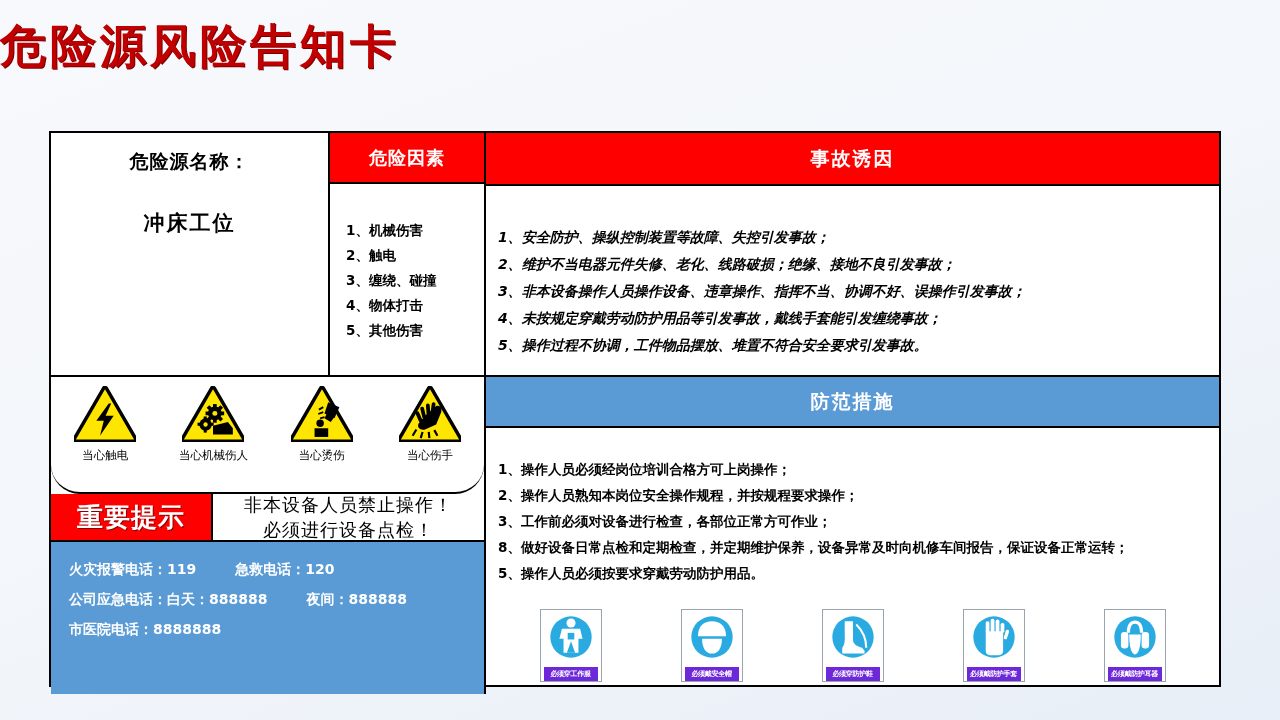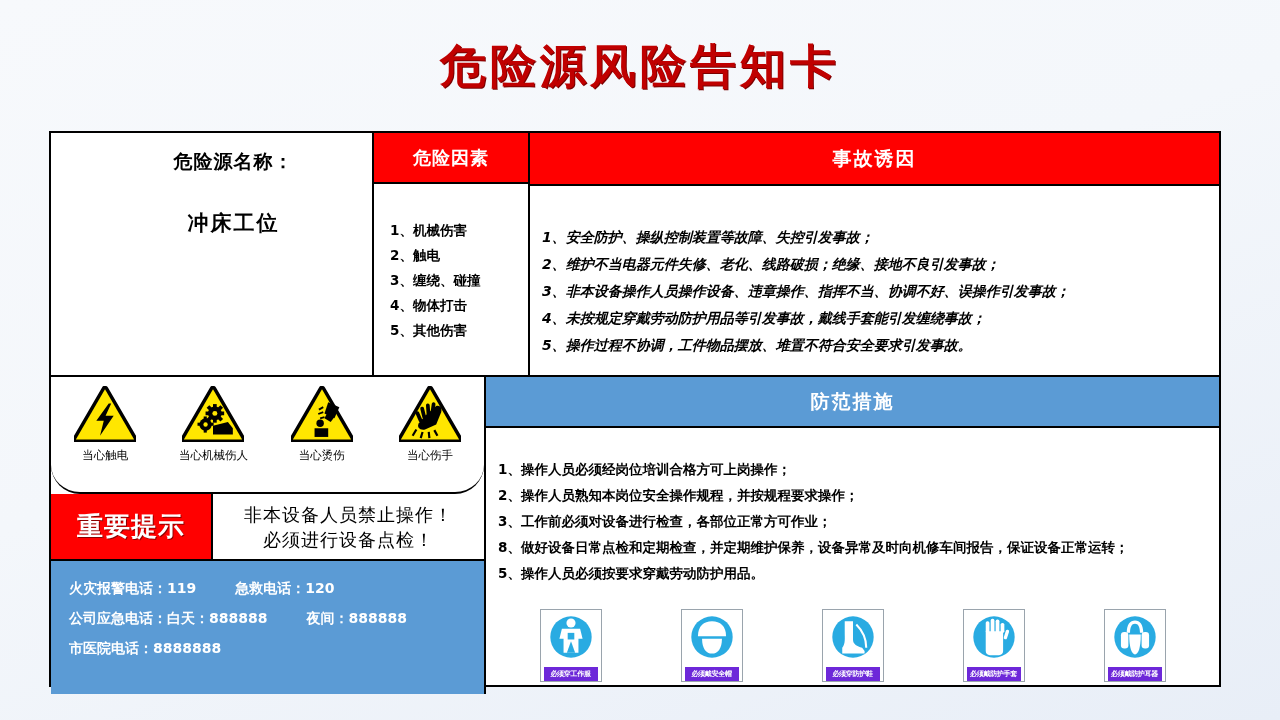--- a/index.html
+++ b/index.html
@@ -16,24 +16,23 @@
 
   .page {
     position: relative;
     width: 1280px;
     height: 720px;
   }
 
   
   .title {
     position: absolute;
-    top: 36px;
+    top: 16px;
     left: 0;
     width: 1280px;
-    text-align: center;
     font-size: 46px;
     font-weight: bold;
     color: #c00000;
     letter-spacing: 4px;
     text-shadow: 1px 1px 0 #7a0000;
   }
 
   
   .card {
     position: absolute;
@@ -46,21 +45,20 @@
     background: #fff;
     display: flex;
     flex-direction: column;
   }
 
   .card-top {
     display: flex;
     height: 249px;
     border-bottom: 2px solid #000;
     box-sizing: border-box;
-    padding-left: 44px;
   }
   .card-bottom {
     display: flex;
     flex: 1;
   }
 
   
   .hazard-name-cell {
     width: 279px;
     border-right: 2px solid #000;
@@ -163,21 +161,21 @@
     text-align: center;
   }
   .warn-item .cap {
     margin-top: 2px;
     font-size: 11.5px;
     color: #000;
     white-space: nowrap;
   }
 
   .notice-row {
-    height: 67px;
+    height: 48px;
     border-bottom: 2px solid #000;
     box-sizing: border-box;
     display: flex;
   }
   .notice-badge {
     width: 160px;
     background: #ff0000;
     color: #fff;
     font-size: 26px;
     font-weight: bold;

